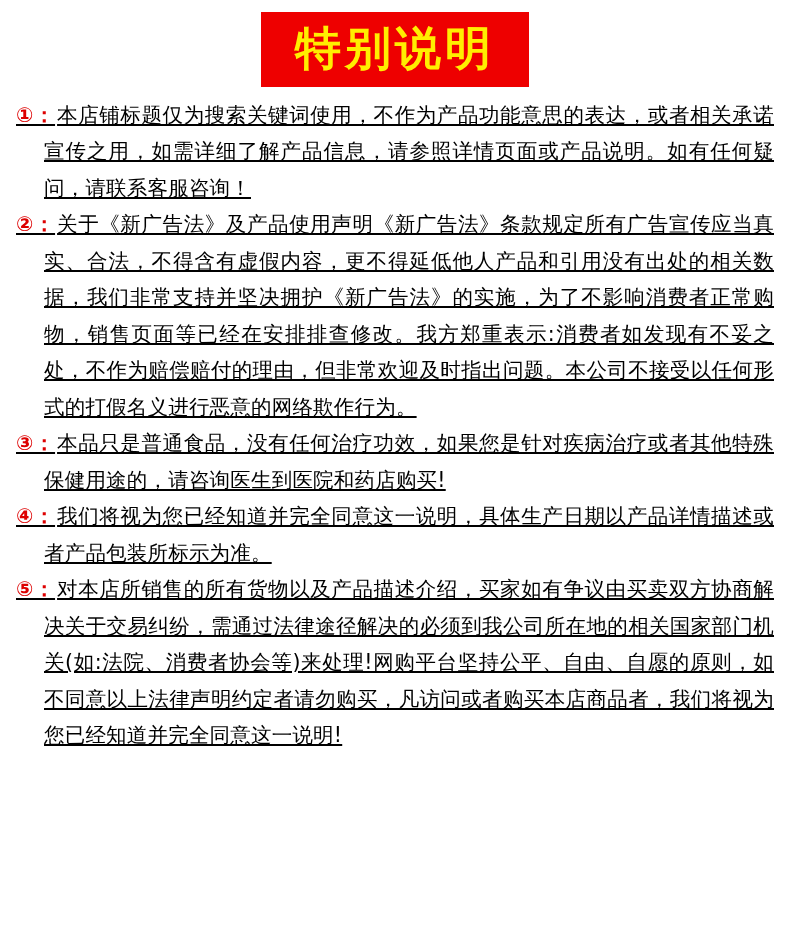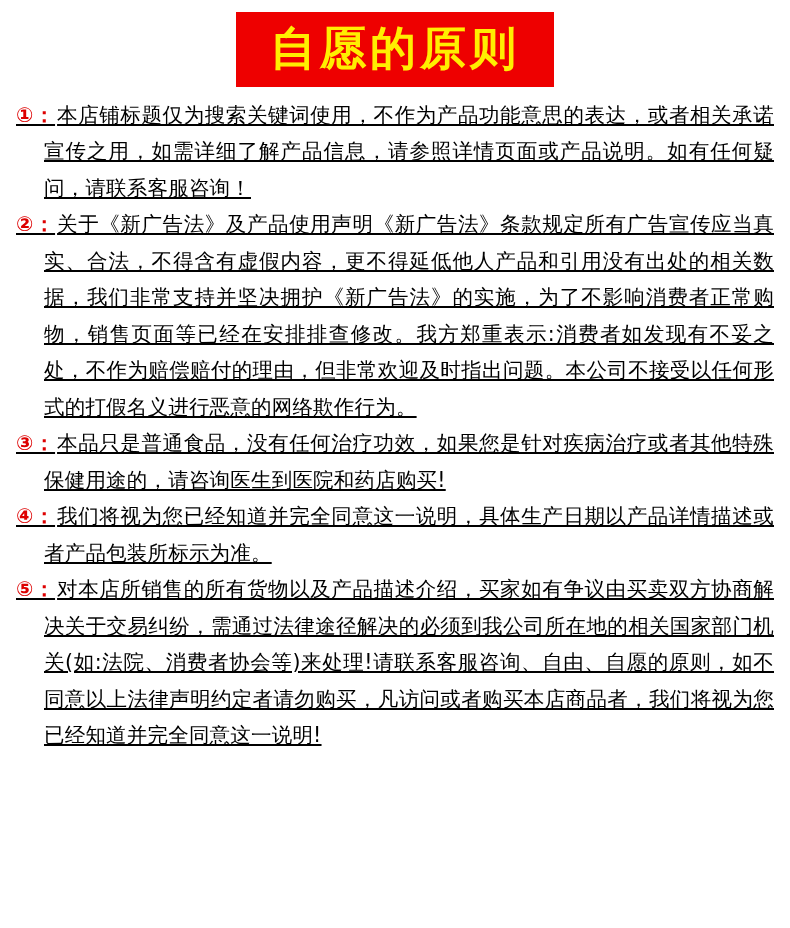--- a/index.html
+++ b/index.html
@@ -61,21 +61,21 @@
   .para-inner {
     display: inline;
   }
 </style>
 </head>
 <body>
 
 <div class="page">
 
   <div class="banner-wrap">
-    <div class="banner" style="background: rgb(238, 0, 0); color: rgb(255, 238, 0);">自愿的原则</div>
+    <div class="banner" style="background: rgb(238, 0, 0); color: rgb(255, 238, 0);">特别说明</div>
   </div>
 
   <div class="body-text">
 
     <p class="para">
       <span class="num" style="color: rgb(221, 0, 0);">①：</span><span class="para-inner">本店铺标题仅为搜索关键词使用，不作为产品功能意思的表达，或者相关承诺宣传之用，如需详细了解产品信息，请参照详情页面或产品说明。如有任何疑问，请联系客服咨询！</span>
     </p>
 
     <p class="para">
       <span class="num" style="color: rgb(221, 0, 0);">②：</span><span class="para-inner">关于《新广告法》及产品使用声明《新广告法》条款规定所有广告宣传应当真实、合法，不得含有虚假内容，更不得延低他人产品和引用没有出处的相关数据，我们非常支持并坚决拥护《新广告法》的实施，为了不影响消费者正常购物，销售页面等已经在安排排查修改。我方郑重表示:消费者如发现有不妥之处，不作为赔偿赔付的理由，但非常欢迎及时指出问题。本公司不接受以任何形式的打假名义进行恶意的网络欺作行为。</span>
@@ -83,18 +83,18 @@
 
     <p class="para">
       <span class="num" style="color: rgb(221, 0, 0);">③：</span><span class="para-inner">本品只是普通食品，没有任何治疗功效，如果您是针对疾病治疗或者其他特殊保健用途的，请咨询医生到医院和药店购买!</span>
     </p>
 
     <p class="para">
       <span class="num" style="color: rgb(221, 0, 0);">④：</span><span class="para-inner">我们将视为您已经知道并完全同意这一说明，具体生产日期以产品详情描述或者产品包装所标示为准。</span>
     </p>
 
     <p class="para">
-      <span class="num" style="color: rgb(221, 0, 0);">⑤：</span><span class="para-inner">对本店所销售的所有货物以及产品描述介绍，买家如有争议由买卖双方协商解决关于交易纠纷，需通过法律途径解决的必须到我公司所在地的相关国家部门机关(如:法院、消费者协会等)来处理!请联系客服咨询、自由、自愿的原则，如不同意以上法律声明约定者请勿购买，凡访问或者购买本店商品者，我们将视为您已经知道并完全同意这一说明!</span>
+      <span class="num" style="color: rgb(221, 0, 0);">⑤：</span><span class="para-inner">对本店所销售的所有货物以及产品描述介绍，买家如有争议由买卖双方协商解决关于交易纠纷，需通过法律途径解决的必须到我公司所在地的相关国家部门机关(如:法院、消费者协会等)来处理!网购平台坚持公平、自由、自愿的原则，如不同意以上法律声明约定者请勿购买，凡访问或者购买本店商品者，我们将视为您已经知道并完全同意这一说明!</span>
     </p>
 
 
   </div>
 </div>
 
 </body></html>

